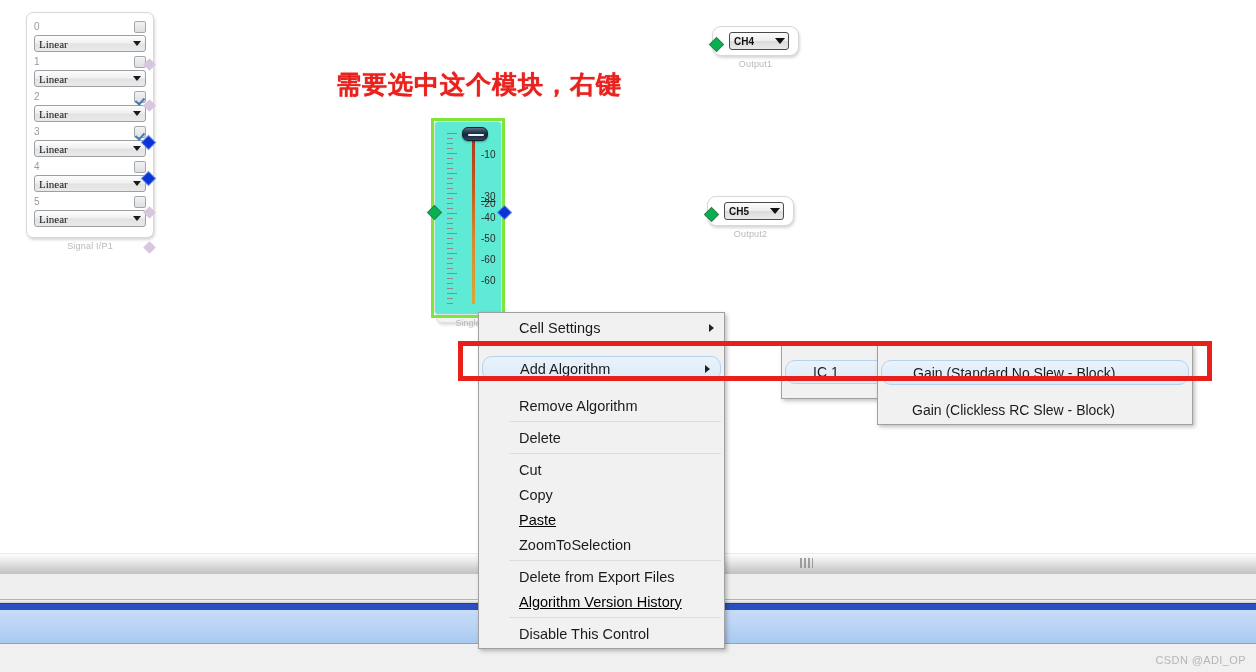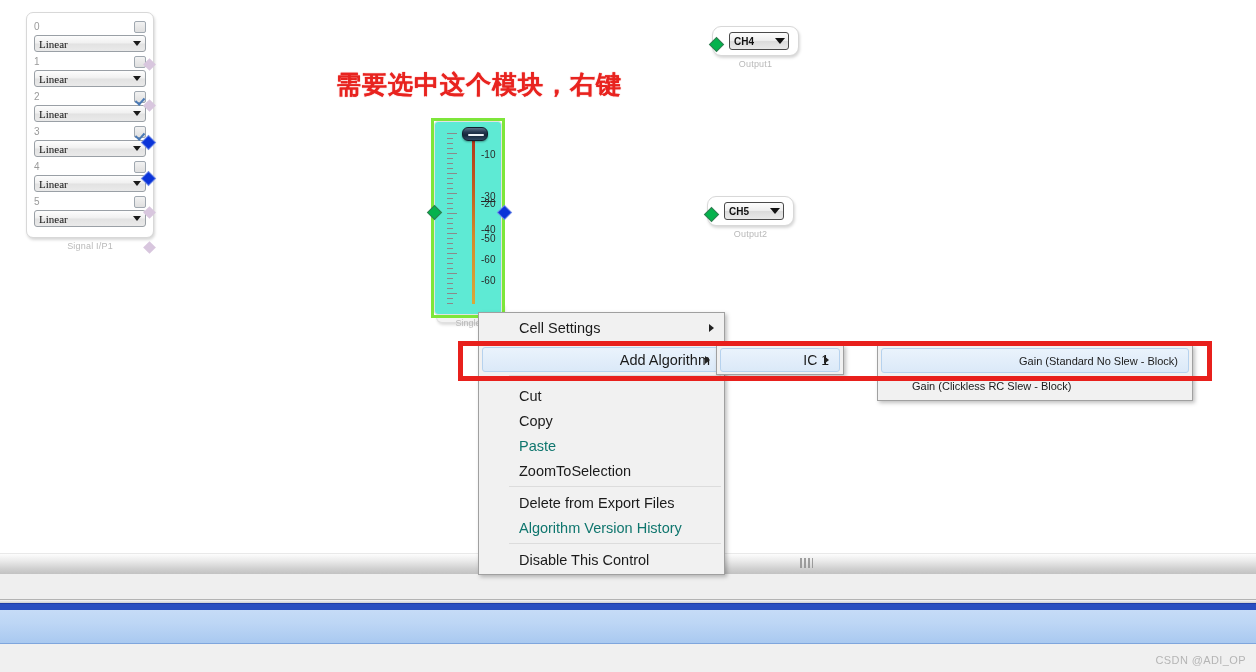--- a/index.html
+++ b/index.html
@@ -139,40 +139,40 @@
     box-shadow:2px 2px 4px rgba(0,0,0,.25);
     padding:2px 0;box-sizing:border-box;
   }
   #ctx-menu{left:478px;top:312px;width:247px;}
   .mi{
     position:relative;height:25px;display:flex;align-items:center;
     padding:0 10px 0 40px;font-size:14.5px;color:#1b1b1b;
     font-family:"Liberation Sans",sans-serif;
     box-sizing:border-box;
   }
-  .mi.dis{color:#0f766e;}
+  .mi.dis{color:#000000;text-decoration:underline;}
   .mi.hl{
     background:linear-gradient(180deg,#eaf3fc,#dbe9f8);
-    border:1px solid #b6d2ee;margin:0 3px;padding-left:37px;border-radius:3px;justify-content:flex-end;
+    border:1px solid #b6d2ee;margin:12px 3px;padding-left:37px;border-radius:10px;
   }
   .mi .sub{
     position:absolute;right:10px;top:50%;transform:translateY(-50%);
     width:0;height:0;border-top:4px solid transparent;border-bottom:4px solid transparent;
     border-left:5px solid #222;
   }
   .sep{height:1px;background:#dcdcdc;margin:3px 3px 3px 30px;}
 
   
-  #sub-ic{left:716px;top:345px;width:128px;}
+  #sub-ic{left:781px;top:345px;width:128px;}
   #sub-ic .mi{padding-left:30px;height:24px;font-size:14px;}
   #sub-ic .mi.hl{padding-left:27px;}
 
   
   #sub-gain{left:877px;top:345px;width:316px;}
-  #sub-gain .mi{padding-left:34px;height:25px;font-size:11px;}
+  #sub-gain .mi{padding-left:34px;height:25px;font-size:14px;}
   #sub-gain .mi.hl{padding-left:31px;}
 
   
   .redrect{position:absolute;border:5px solid #e8201c;box-sizing:border-box;pointer-events:none;}
   #redrect-main{left:458px;top:341px;width:754px;height:40px;}
 
   
   #bottom{position:absolute;left:0;top:545px;width:1256px;height:127px;}
   .hbar{position:absolute;left:0;width:1256px;}
   #splitter{
@@ -331,21 +331,21 @@
           <i style="top:160px;width:10px;"></i>
         <i style="top:165px;width:6px;"></i>
           <i style="top:170px;width:6px;"></i>
       </div>
       <div class="track"></div>
       <div class="scale">
         <span style="top:0px;">0</span>
         <span style="top:21px;">-10</span>
         <span style="top:42px;margin-top:28px;">-20</span>
         <span style="top:63px;text-decoration:underline;">-30</span>
-        <span style="top:96px;">-40</span>
+        <span style="top:84px;">-40</span>
         <span style="top:105px;">-50</span>
         <span style="top:126px;">-60</span>
         <span style="top:147px;">-60</span>
         <span style="top:168px;margin-top:28px;">-80</span>
       </div>
       <div class="knob"></div>
     </div>
   </div>
   <div id="fader-cap">Single</div>
   <span class="dia green" style="left:430px;top:208px;"></span>
@@ -391,22 +391,28 @@
       <span>Cell Settings</span>
       <span class="sub"></span>
     </div>
     <div class="sep"></div>
 
     <div class="mi hl">
       <span>Add Algorithm</span>
       <span class="sub"></span>
     </div>
 
+    <div class="mi">
+      <span>Remove Algorithm</span>
+    </div>
     <div class="sep"></div>
 
+    <div class="mi">
+      <span>Delete</span>
+    </div>
     <div class="sep"></div>
 
     <div class="mi">
       <span>Cut</span>
     </div>
     <div class="mi">
       <span>Copy</span>
     </div>
     <div class="mi dis">
       <span>Paste</span>

